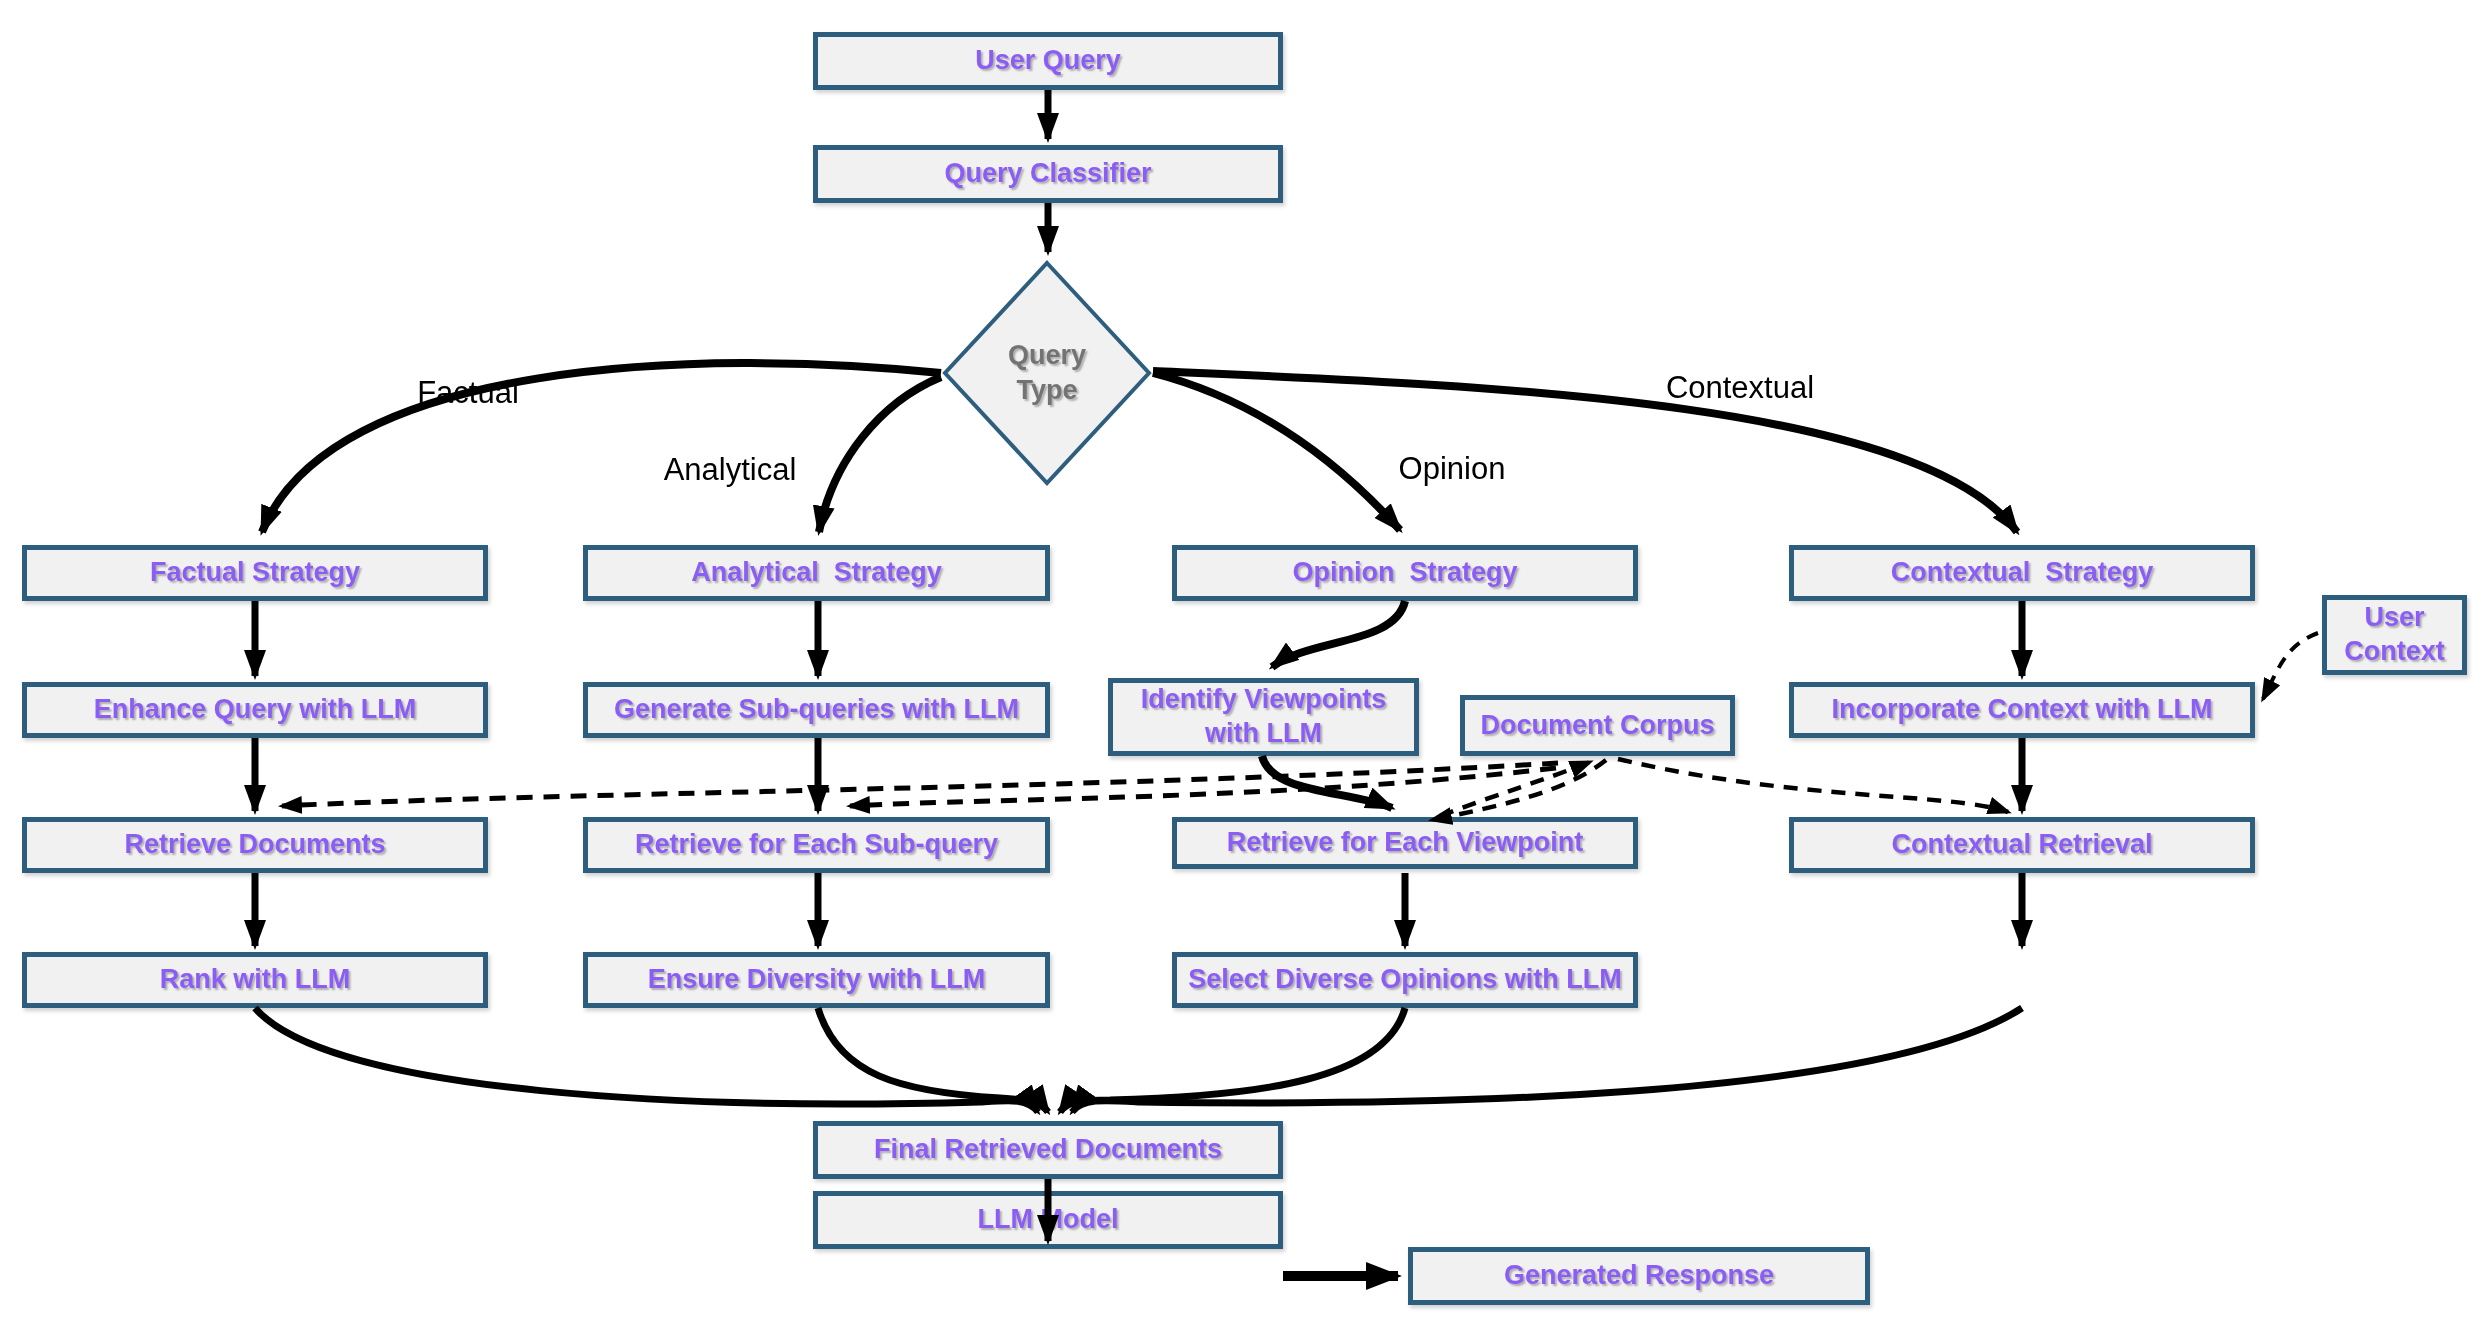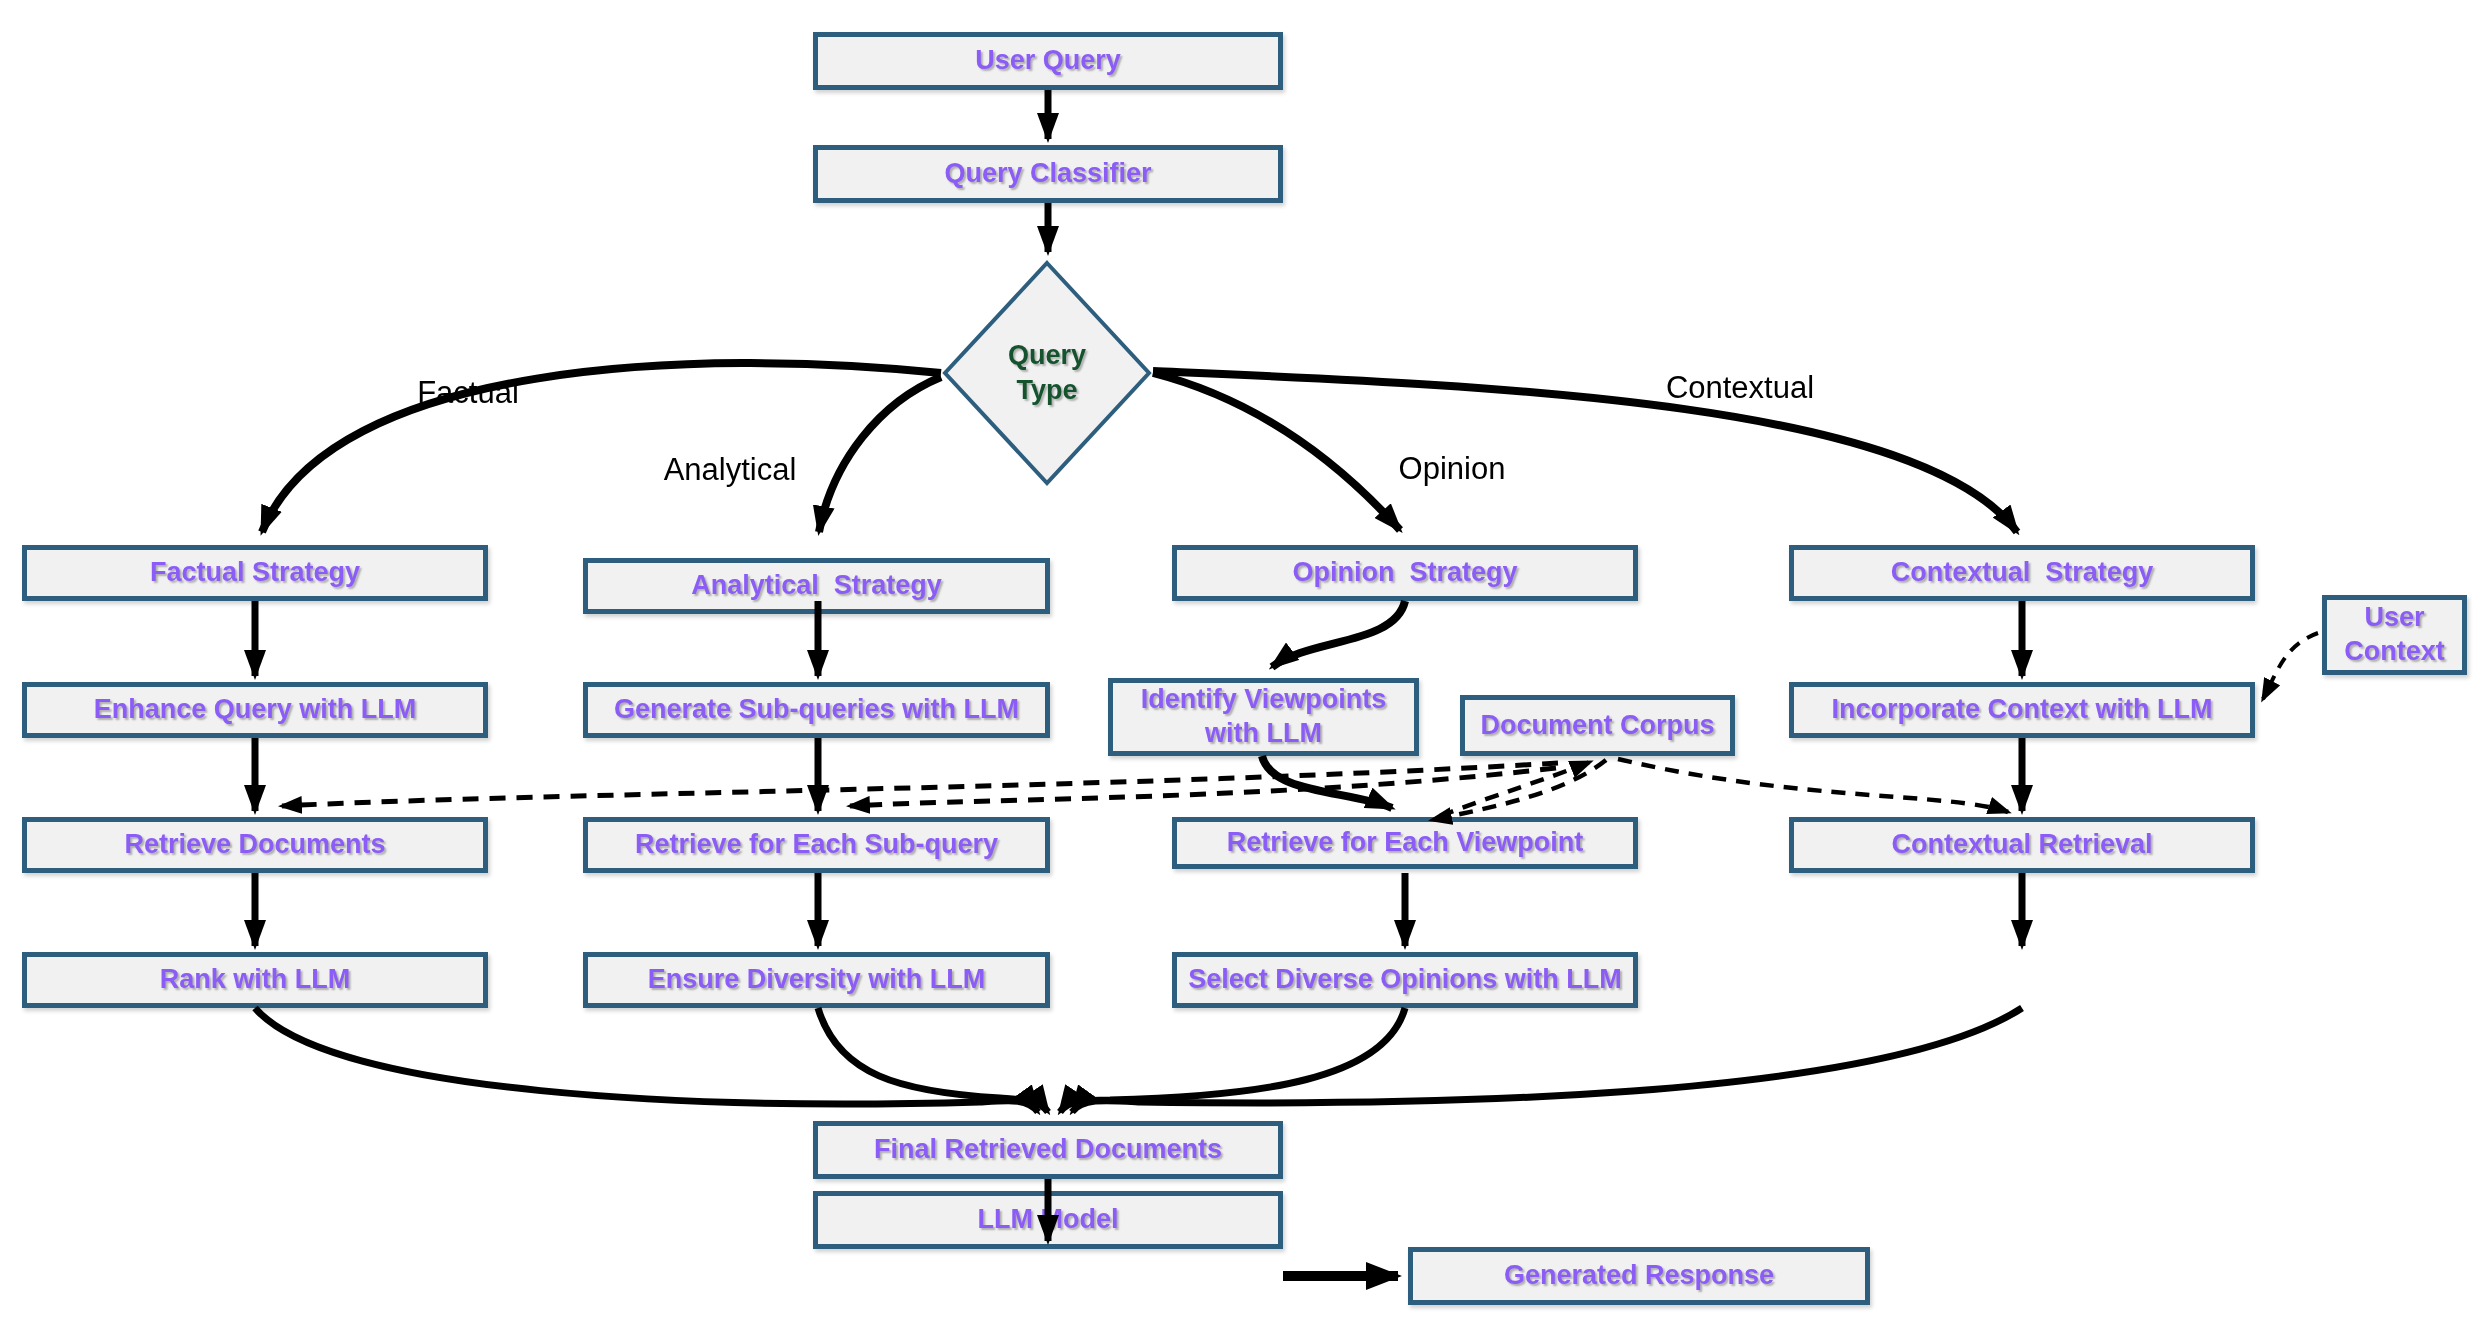--- a/index.html
+++ b/index.html
@@ -25,30 +25,30 @@
   .branch-label{
     position:absolute;width:220px;text-align:center;
     font-size:31px;font-weight:400;color:#000;z-index:3;
   }
   
   #edges{position:absolute;left:0;top:0;z-index:4;pointer-events:none;}
   #diamond-svg{position:absolute;left:941px;top:259px;z-index:1;}
   .diamond-label{
     position:absolute;left:941px;top:259px;width:212px;height:228px;
     display:flex;align-items:center;justify-content:center;text-align:center;
-    font-weight:bold;font-size:27px;line-height:1.3;color:#14532d;
+    font-weight:bold;font-size:27px;line-height:1.3;color:#737373;
     white-space:pre-wrap;z-index:2;
     text-shadow:2px 2px 2px rgba(0,0,0,0.28);
   }
 
   
   #n-user-query              {left:813px; top:32px;  width:470px;height:58px;}
   #n-query-classifier        {left:813px; top:145px; width:470px;height:58px;}
   #n-factual-strategy        {left:22px;  top:545px; width:466px;height:56px;}
-  #n-analytical-strategy     {left:583px; top:558px; width:467px;height:56px;}
+  #n-analytical-strategy     {left:583px; top:545px; width:467px;height:56px;}
   #n-opinion-strategy        {left:1172px;top:545px; width:466px;height:56px;}
   #n-contextual-strategy     {left:1789px;top:545px; width:466px;height:56px;}
   #n-enhance-query           {left:22px;  top:682px; width:466px;height:56px;}
   #n-generate-subqueries     {left:583px; top:682px; width:467px;height:56px;}
   #n-identify-viewpoints     {left:1108px;top:678px; width:311px;height:78px;}
   #n-document-corpus         {left:1460px;top:695px; width:275px;height:61px;}
   #n-incorporate-context     {left:1789px;top:682px; width:466px;height:56px;}
   #n-user-context            {left:2322px;top:595px; width:145px;height:80px;}
   #n-retrieve-documents      {left:22px;  top:817px; width:466px;height:56px;}
   #n-retrieve-each-subquery  {left:583px; top:817px; width:467px;height:56px;}

